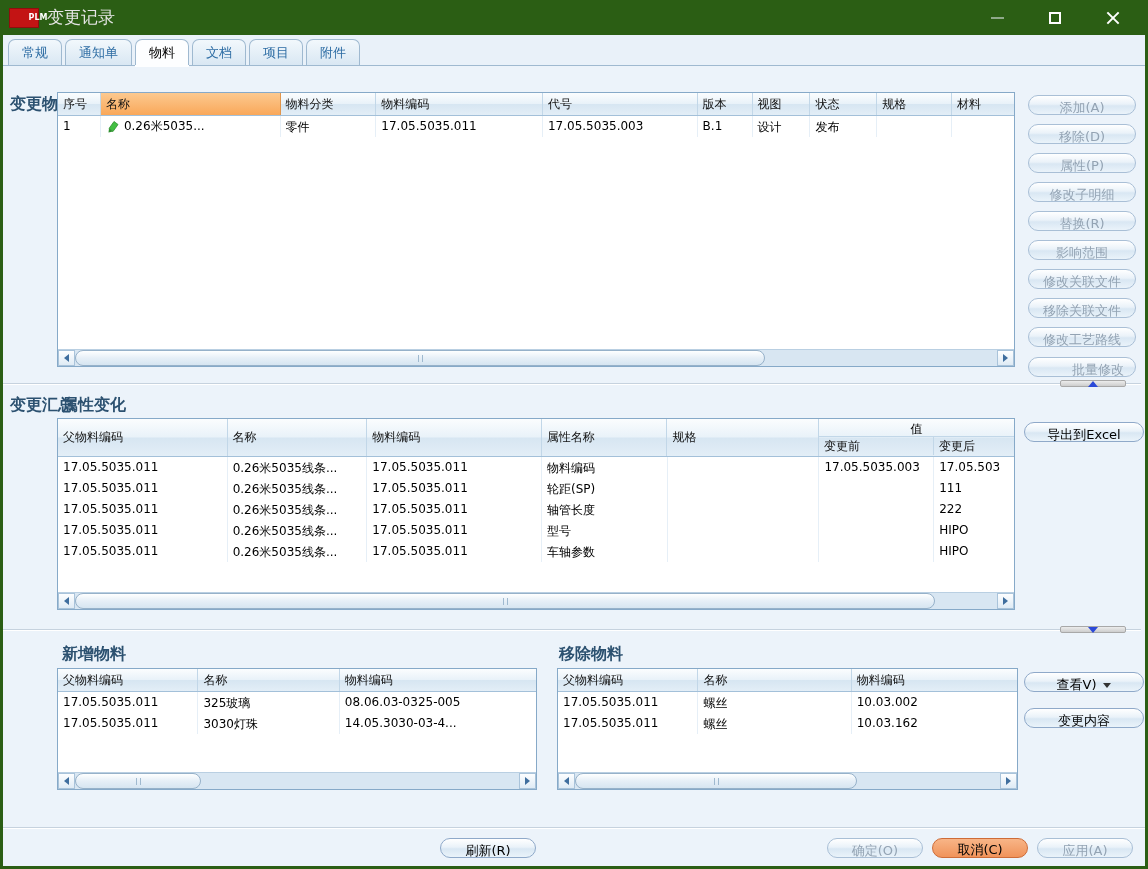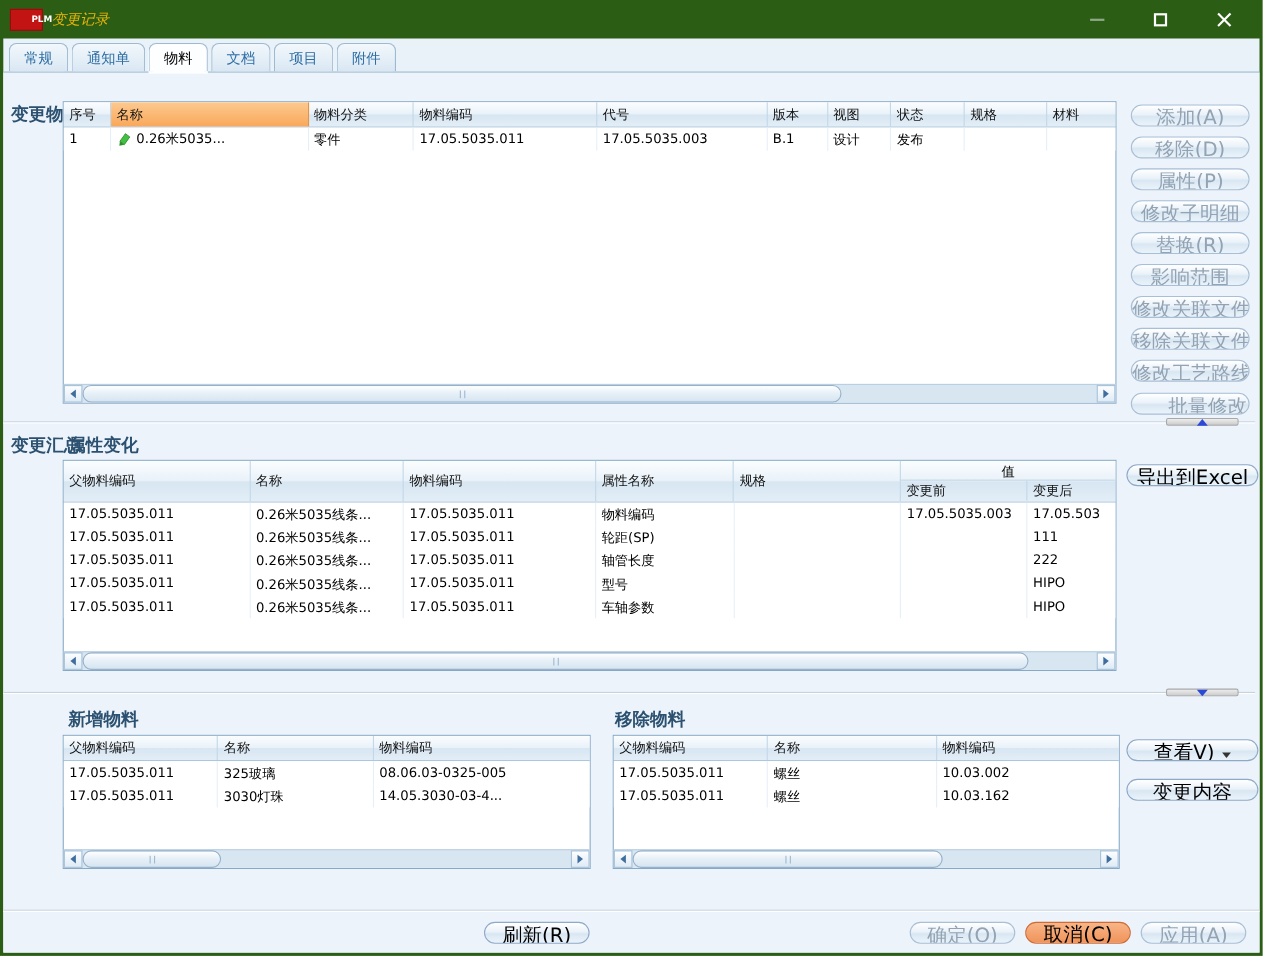--- a/index.html
+++ b/index.html
@@ -2,21 +2,21 @@
 <html><head>
 <meta charset="utf-8">
 <style>
   * { margin:0; padding:0; box-sizing:border-box; }
   html,body { width:1148px; height:869px; overflow:hidden; font-family:"DejaVu Sans", sans-serif; }
   .window { position:relative; width:1148px; height:869px; background:#2B5E14; }
   
   .titlebar { position:absolute; top:0; left:0; right:0; height:35px; display:flex; align-items:center; }
   .badge { margin-left:9px; width:21px; height:20px; background:#C31414; border:1px solid #8F0E0E;
            color:#fff; font-weight:bold; font-size:8px; display:flex; align-items:center; justify-content:center; letter-spacing:0;padding-left:28px; }
-  .wtitle { color:#eab308; font-size:13px; margin-left:8px;font-style:italic; }
+  .wtitle { color:#e5e5e5; font-size:17px; margin-left:8px; }
   .winctl { position:absolute; right:6px; top:0; height:35px; display:flex; }
   .winbtn { width:58px; height:35px; display:flex; align-items:center; justify-content:center; cursor:default; }
   .ic-min { width:13px; height:2px; background:#8FA98A; }
   .ic-max { width:12px; height:12px; border:2px solid #FFFFFF; background:transparent; }
   .ic-close { position:relative; width:14px; height:14px; }
   .ic-close i { position:absolute; left:-1px; top:6px; width:16px; height:2px; background:#FFFFFF; }
   .ic-close i:first-child { transform:rotate(45deg); }
   .ic-close i:last-child  { transform:rotate(-45deg); }
   
   .content { position:absolute; top:35px; left:3px; right:3px; bottom:3px; background:#E9F1F9; }
@@ -60,21 +60,21 @@
   .sb-btn { width:17px; height:16px; border:1px solid #A9C3DA; background:linear-gradient(#FDFEFF,#DFEBF5);
             display:flex; align-items:center; justify-content:center; flex:none; }
   .sb-track { position:relative; flex:1; }
   .sb-thumb { position:absolute; top:0; height:16px; border:1px solid #96B1C9; border-radius:8px;
               background:linear-gradient(#FEFFFF,#E6EFF7 50%,#D6E5F1); display:flex; align-items:center; justify-content:center; }
   .grip { width:5px; height:7px; border-left:1px solid #9FB9CF; border-right:1px solid #9FB9CF; }
   .tri-l { width:0; height:0; border-top:4px solid transparent; border-bottom:4px solid transparent; border-right:5px solid #3F6E9E; }
   .tri-r { width:0; height:0; border-top:4px solid transparent; border-bottom:4px solid transparent; border-left:5px solid #3F6E9E; }
   
   .btn { position:absolute; height:20px; border:1px solid #8FA9C9; border-radius:10px; text-align:center;
-         background:linear-gradient(#FFFFFF,#EAF2F9 45%,#D9E7F3 55%,#EAF3FA); font-size:18px; line-height:24px;
+         background:linear-gradient(#FFFFFF,#EAF2F9 45%,#D9E7F3 55%,#EAF3FA); font-size:13px; line-height:24px;
          color:#000; white-space:nowrap; overflow:hidden; cursor:default; }
   .btn.dis { color:#93A3B3; border-color:#A9BFD6; }
   .btn.cancel { background:linear-gradient(#F8B587,#F0935A); border:2px solid #C966A3A; border-color:#CE6C38; line-height:21px; }
   .caret { display:inline-block; width:0; height:0; border-left:4px solid transparent; border-right:4px solid transparent;
            border-top:5px solid #333; margin-left:7px; vertical-align:1px; }
   
   .seclabel { position:absolute; font-weight:bold; font-size:16px; color:#2C5170; white-space:nowrap; }
   .splitline { position:absolute; left:0; right:4px; height:2px; border-top:1px solid #C6D2DE; border-bottom:1px solid #FFFFFF; }
   .splithandle { position:absolute; width:66px; height:7px; background:linear-gradient(#ECECEC,#CDCDCD);
                  border:1px solid #A8A8A8; border-radius:2px; display:flex; align-items:center; justify-content:center; }

